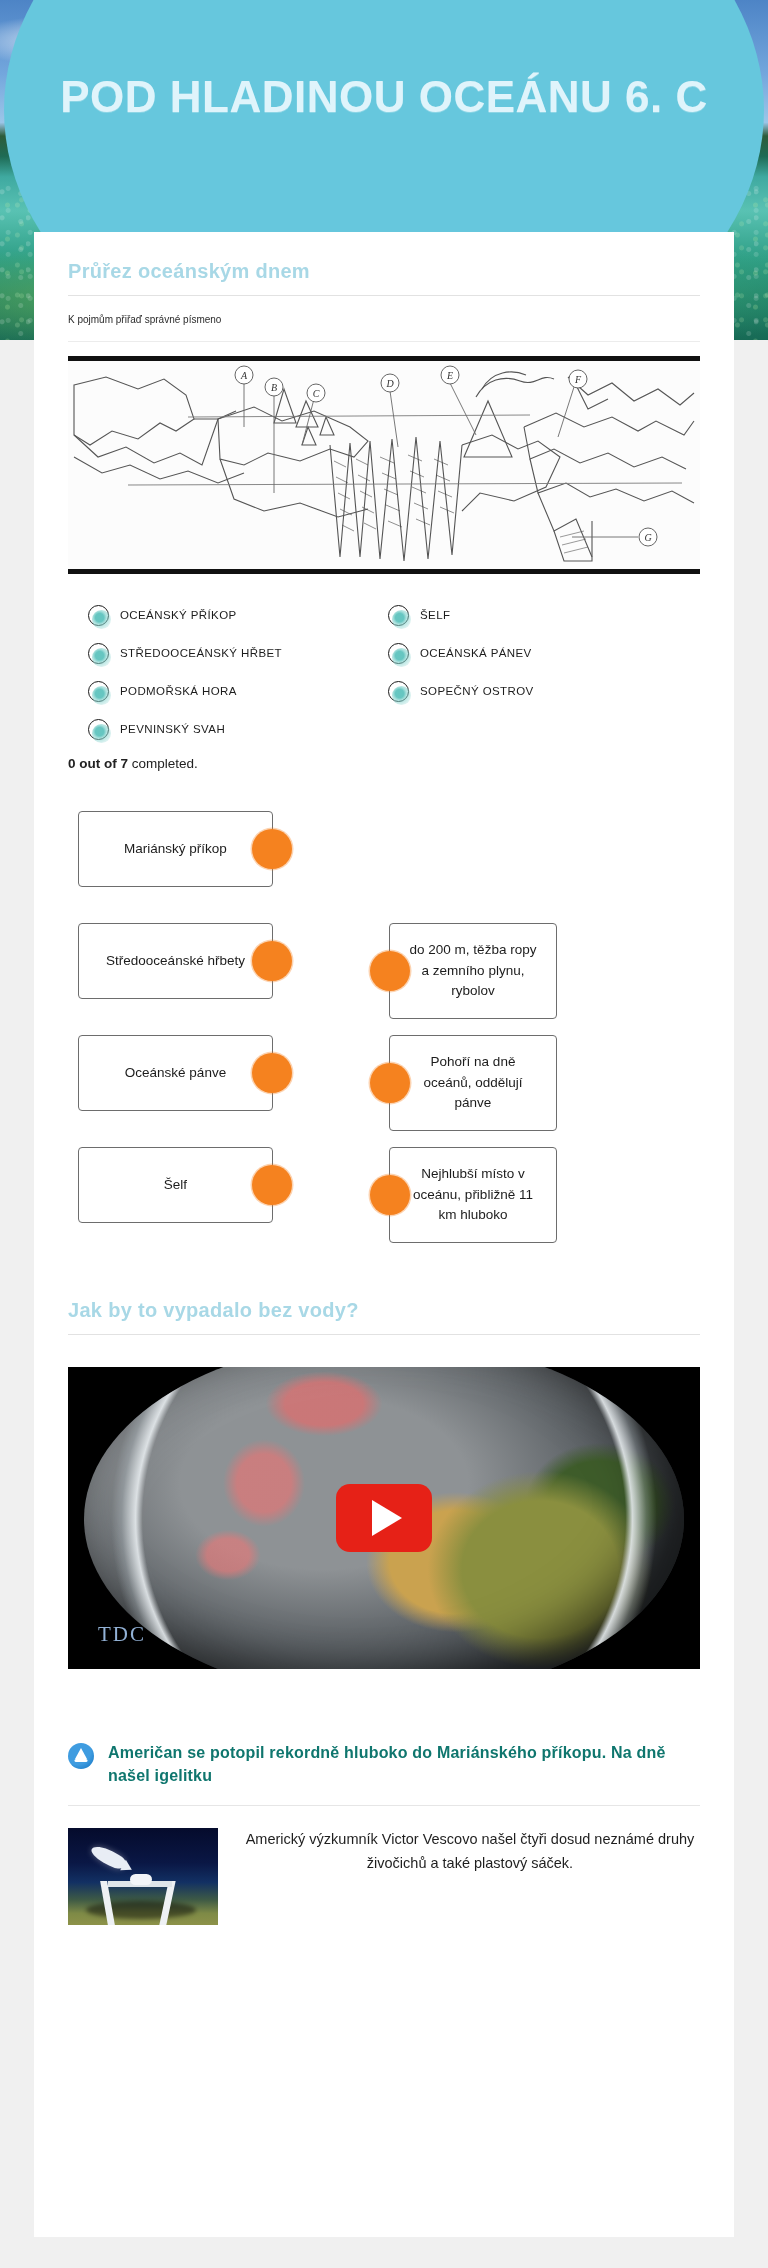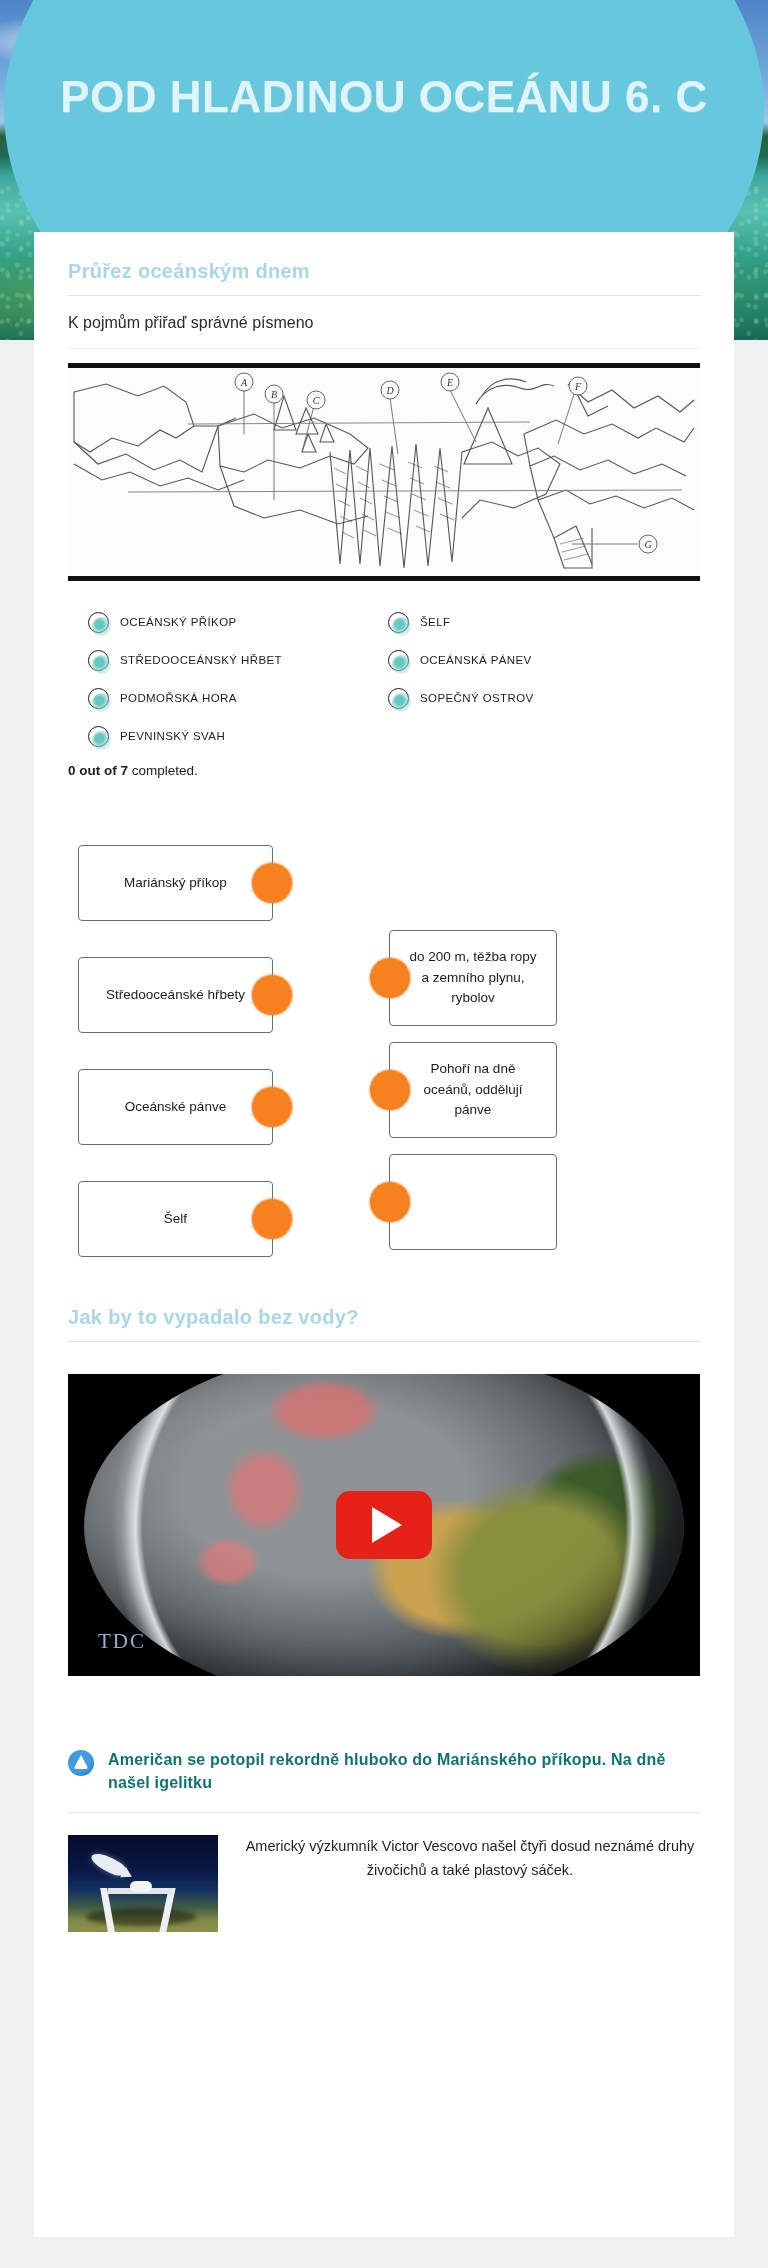--- a/index.html
+++ b/index.html
@@ -109,21 +109,21 @@
     font-weight: bold;
     letter-spacing: .3px;
     padding-bottom: 12px;
   }
   .rule {
     height: 1px;
     background: #e2e2e2;
     margin-bottom: 0;
   }
   .instruction {
-    font-size: 16px;
+    font-size: 10px;
     color: #2b2b2b;
     padding: 18px 0 16px 0;
   }
   .rule-light { height: 1px; background: #ececec; }
 
   
   .diagram-wrap {
     margin-top: 14px;
     width: 632px;
     height: 218px;
@@ -203,21 +203,21 @@
     background: #fff;
     display: flex;
     align-items: center;
     justify-content: center;
     text-align: center;
     font-size: 13.5px;
     color: #1c1c1c;
     line-height: 1.55;
     padding: 10px 16px;
   }
-  .pair-box.left  { width: 195px; margin-top: 27px; }
+  .pair-box.left  { width: 195px; }
   .pair-box.right { width: 168px; }
 
   .dot {
     position: absolute;
     width: 40px; height: 40px;
     border-radius: 50%;
     background: #f5821f;
     box-shadow: 0 0 0 1.5px rgba(245,130,31,.35);
     top: 50%;
     transform: translateY(-50%);
@@ -594,20 +594,21 @@
 
         <div class="pair-row" style="height:96px;margin-top:16px">
           <div class="pair-left-cell">
             <div class="pair-box left" style="height:76px">
               <span>Šelf</span>
               <span class="dot right-edge"></span>
             </div>
           </div>
           <div class="pair-right-cell">
             <div class="pair-box right" style="height:96px">
+              <span>Nejhlubší místo v oceánu, přibližně 11 km hluboko</span>
               <span class="dot left-edge"></span>
             </div>
           </div>
         </div>
 
       </div>
 
       <div class="video-section">
         <div class="section-title">Jak by to vypadalo bez vody?</div>
         <div class="rule"></div>

